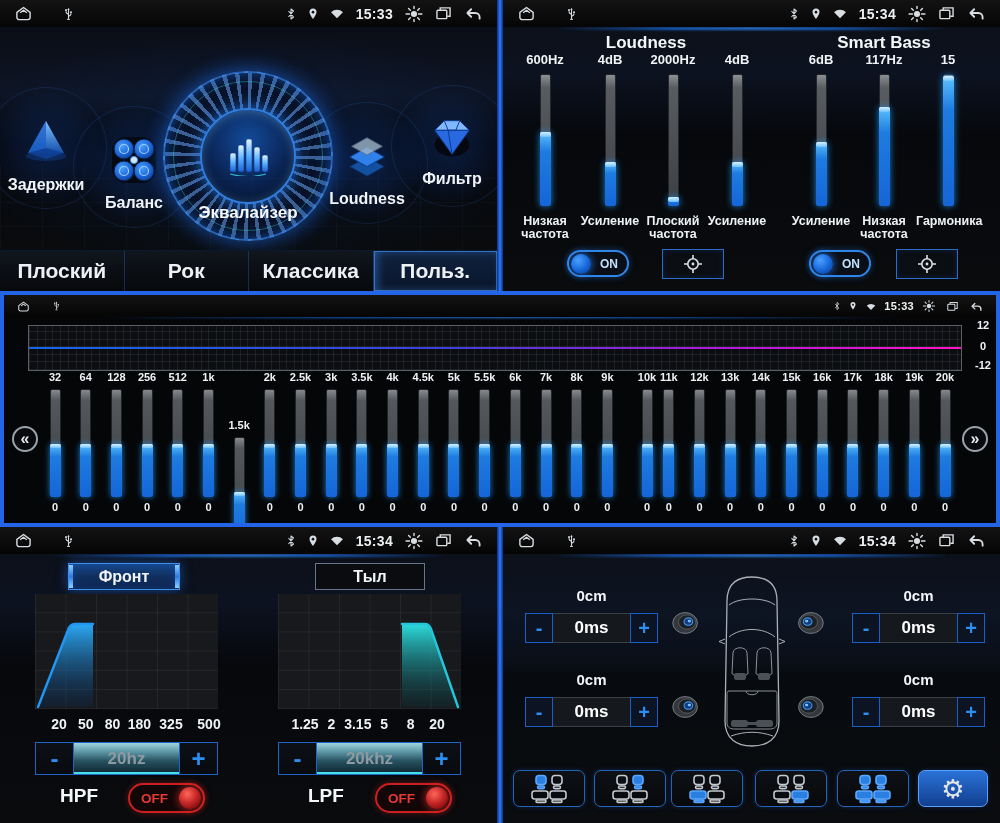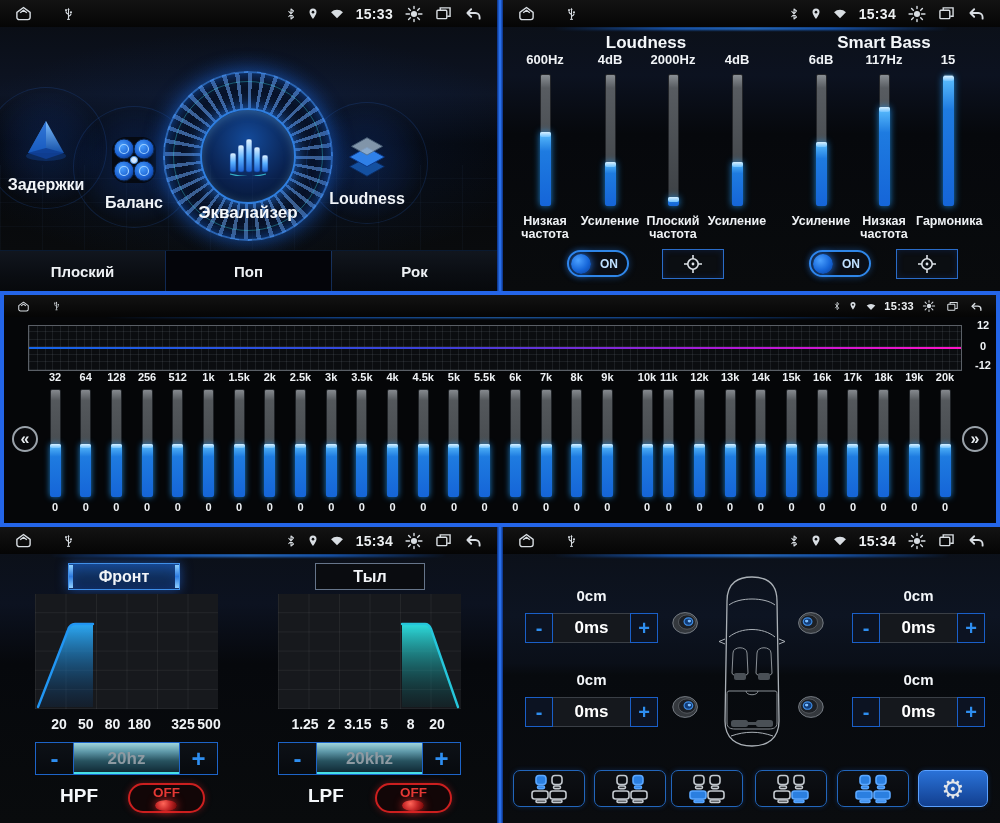--- a/index.html
+++ b/index.html
@@ -64,21 +64,21 @@
      border:2px solid #2f7fe0;box-sizing:border-box;
      box-shadow:0 0 16px rgba(40,130,255,.85), inset 0 2px 10px rgba(120,200,255,.35);
      display:flex;align-items:center;justify-content:center;}
   .eqc-label{position:absolute;left:158px;top:176px;width:180px;text-align:center;
      font-size:17px;font-weight:bold;color:#f4f7fa;}
 
   
   #preset-tabs{position:absolute;left:0;bottom:0;width:100%;height:40px;display:flex;
      background:#04050a;border-top:1px solid #0a1a30;}
   #preset-tabs .tab{flex:1;display:flex;align-items:center;justify-content:center;
-     font-size:15px;font-weight:bold;color:#eef1f4;border-left:1px solid rgba(40,110,220,.35);cursor:pointer;}
+     font-size:21px;font-weight:bold;color:#eef1f4;border-left:1px solid rgba(40,110,220,.35);cursor:pointer;}
   #preset-tabs .tab:first-child{border-left:none;}
   #preset-tabs .tab.alt{background:linear-gradient(180deg,#11161e,#0a0d12 60%,#07090c);}
   #preset-tabs .tab.sel{background:linear-gradient(180deg,#10233f,#0c1a33 60%,#0a1628);
      box-shadow:inset 0 0 0 1px rgba(70,150,255,.6), inset 4px 0 8px rgba(70,150,255,.4);}
 
   
   .sec-title{position:absolute;top:33px;transform:translateX(-50%);font-size:17px;font-weight:bold;color:#f4f7fa;}
   #t-loud{left:143px;} #t-sbass{left:381px;}
   .vcol{position:absolute;top:52px;width:64px;text-align:center;}
   .vval{font-size:13px;font-weight:bold;color:#f0f3f6;height:15px;}
@@ -147,21 +147,21 @@
   .fstep .m,.fstep .p{width:37px;display:flex;align-items:center;justify-content:center;color:#2e8ef0;
      font-size:24px;font-weight:bold;background:linear-gradient(180deg,#0d1117,#070a0e);cursor:pointer;}
   .fstep .m{border-right:1px solid #1d64c8;} .fstep .p{border-left:1px solid #1d64c8;}
   .fstep .bar{flex:1;display:flex;align-items:center;justify-content:center;color:#8e9aa2;
      font-size:17px;font-weight:bold;
      background:linear-gradient(180deg,#9fd4dc 0%,#5e98a8 28%,#27525f 58%,#0d2430 100%);
      box-shadow:inset 0 -2px 0 #46e0e8;}
   .fname{position:absolute;top:258px;font-size:19px;font-weight:bold;color:#f4f7fa;}
   #hpf-name{left:60px;} #lpf-name{left:308px;text-align:center;}
   .toggle-off{position:absolute;top:256px;width:77px;height:30px;border:2px solid #cc1f1f;border-radius:16px;
-     background:#120607;display:flex;align-items:center;box-shadow:0 0 7px rgba(210,35,35,.4);cursor:pointer;box-sizing:border-box;flex-direction:column;}
+     background:#120607;display:flex;align-items:center;box-shadow:0 0 7px rgba(210,35,35,.4);cursor:pointer;box-sizing:border-box;}
   .toggle-off .t{flex:1;text-align:center;color:#e53935;font-weight:bold;font-size:13.5px;}
   .toggle-off .k{width:22px;height:22px;border-radius:50%;margin-right:2px;
      background:radial-gradient(circle at 38% 32%, #ff6659, #c62828 45%, #600000);
      box-shadow:0 0 9px rgba(235,45,45,.85);}
   #hpf-toggle{left:128px;} #lpf-toggle{left:375px;}
 
   
   .dgroup{position:absolute;width:133px;text-align:center;}
   #dg-fl{left:22px;top:60px;} #dg-fr{left:349px;top:60px;}
   #dg-rl{left:22px;top:144px;} #dg-rr{left:349px;top:144px;}
@@ -319,25 +319,35 @@
       </div>
       <div class="eqc-label">Эквалайзер</div>
       <div class="citem" id="ci-loudness">
         <span class="cicon"><svg width="54" height="50" viewBox="0 0 56 50">
               <polygon points="28,26 46,36 28,46 10,36" fill="#1450a0" stroke="#0a2a60"></polygon>
               <polygon points="28,16 46,26 28,36 10,26" fill="#2f80e8" stroke="#0d3a8c"></polygon>
               <polygon points="28,6 44,15 28,24 12,15" fill="#9fb4c6" opacity=".8" stroke="#5a7086"></polygon>
             </svg></span>
         <span class="clabel">Loudness</span>
       </div>
+      <div class="citem" id="ci-filter">
+        <span class="cicon"><svg width="50" height="46" viewBox="0 0 52 46">
+              <ellipse cx="26" cy="30" rx="18" ry="12" fill="#05070c" opacity=".9"></ellipse>
+              <polygon points="8,15 18,5 34,5 44,15" fill="#7fb8ff" stroke="#0d3a8c"></polygon>
+              <polygon points="8,15 44,15 26,40" fill="#2868e0" stroke="#0d3a8c"></polygon>
+              <path d="M18 5 L22 15 L26 40 M34 5 L30 15 M22 15 L30 15" stroke="#0d3a8c" stroke-width="1" fill="none"></path>
+            </svg></span>
+        <span class="clabel">Фильтр</span>
+      </div>
     </div>
     <div id="preset-tabs">
         <div class="tab alt">Плоский</div>
-        <div class="tab">Поп</div>
         <div class="tab alt">Рок</div>
+        <div class="tab alt">Классика</div>
+        <div class="tab sel">Польз.</div>
       </div>
   </div>
 
   <div class="panel" id="p-loud">
     <div class="statusbar">
       <span class="sb-l">
   <span class="sbi">
             <svg width="19" height="17" viewBox="0 0 20 18" fill="none" stroke="#d8dde2" stroke-width="1.5" stroke-linejoin="round">
               <path d="M3 7.8 L10 2.6 L17 7.8 L17 13 a2.5 2.5 0 0 1 -2.5 2.5 h-9 A2.5 2.5 0 0 1 3 13 Z"></path>
               <path d="M6.5 8.2 L10 5.6 L13.5 8.2"></path>
@@ -575,21 +585,21 @@
           </div>
           <div class="bval">0</div>
         </div>
         <div class="band" style="left: 189.45px;">
           <div class="bfreq">1k</div>
           <div class="btrack">
             <div class="bfill" style="height:50%"></div>
           </div>
           <div class="bval">0</div>
         </div>
-        <div class="band" style="left: 220.14px;">
+        <div class="band" style="left: 220.14px; margin-top: 48px;">
           <div class="bfreq">1.5k</div>
           <div class="btrack">
             <div class="bfill" style="height:50%"></div>
           </div>
           <div class="bval">0</div>
         </div>
         <div class="band" style="left: 250.83px;">
           <div class="bfreq">2k</div>
           <div class="btrack">
             <div class="bfill" style="height:50%"></div>
@@ -841,21 +851,21 @@
           </defs>
         <path d="M124 113 L124 30 L147 30 Q151 30 153 35 L180 113 Z" fill="url(#lpfg)"></path>
         <path d="M124 30 L147 30 Q151 30 153 35 L180 113" fill="none" stroke="#26c6da" stroke-width="2.4" stroke-linecap="round"></path>
       </svg>
     </div>
     <div class="axis-row" id="hpf-axis">
         <span style="left: 39px;">20</span>
         <span style="left: 65.8px;">50</span>
         <span style="left: 92.6px;">80</span>
         <span style="left: 119.4px;">180</span>
-        <span style="left: 137px; padding-left: 26px;">325</span>
+        <span style="left: 151px;">325</span>
         <span style="left: 173px; padding-left: 16px;">500</span>
       </div>
     <div class="axis-row" id="lpf-axis">
         <span style="left: 285px;">1.25</span>
         <span style="left: 311.4px;">2</span>
         <span style="left: 337.8px;">3.15</span>
         <span style="left: 364.2px;">5</span>
         <span style="left: 390.6px;">8</span>
         <span style="left: 417px;">20</span>
       </div>

